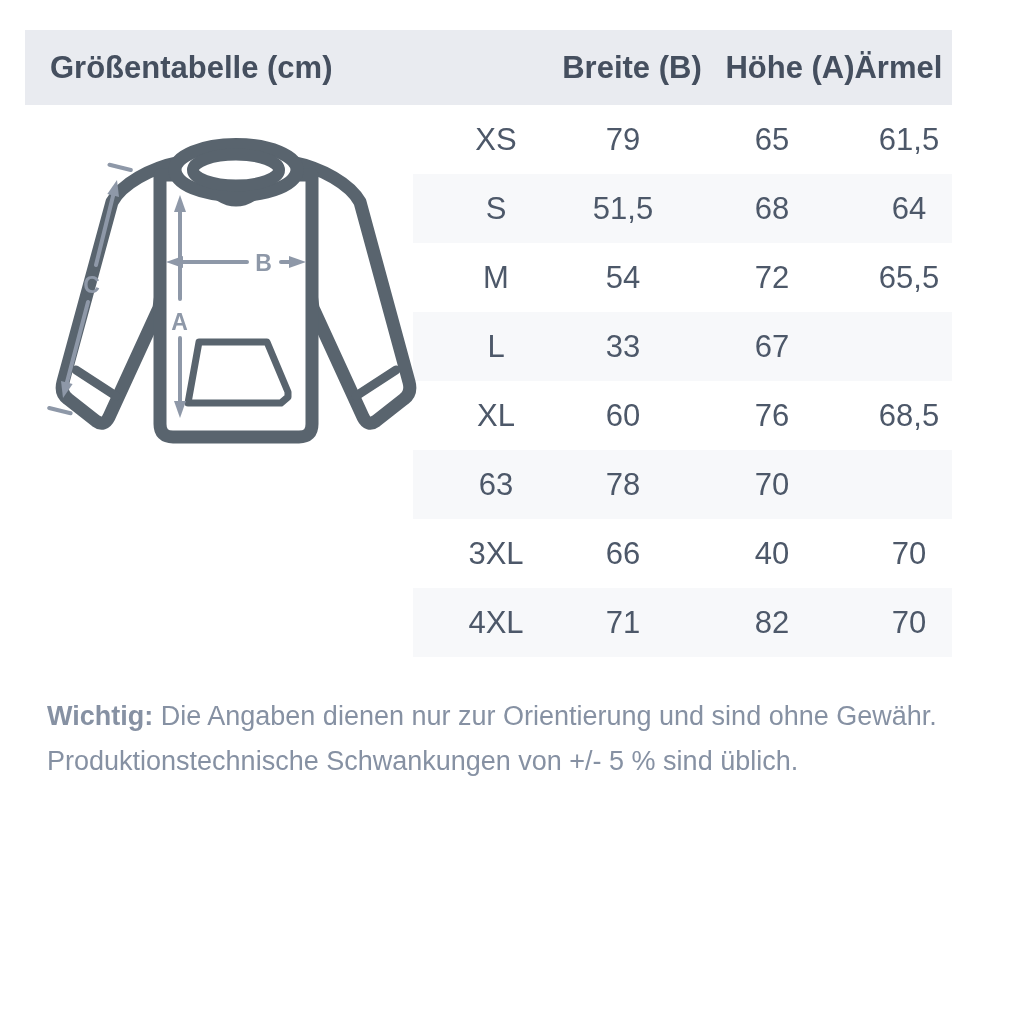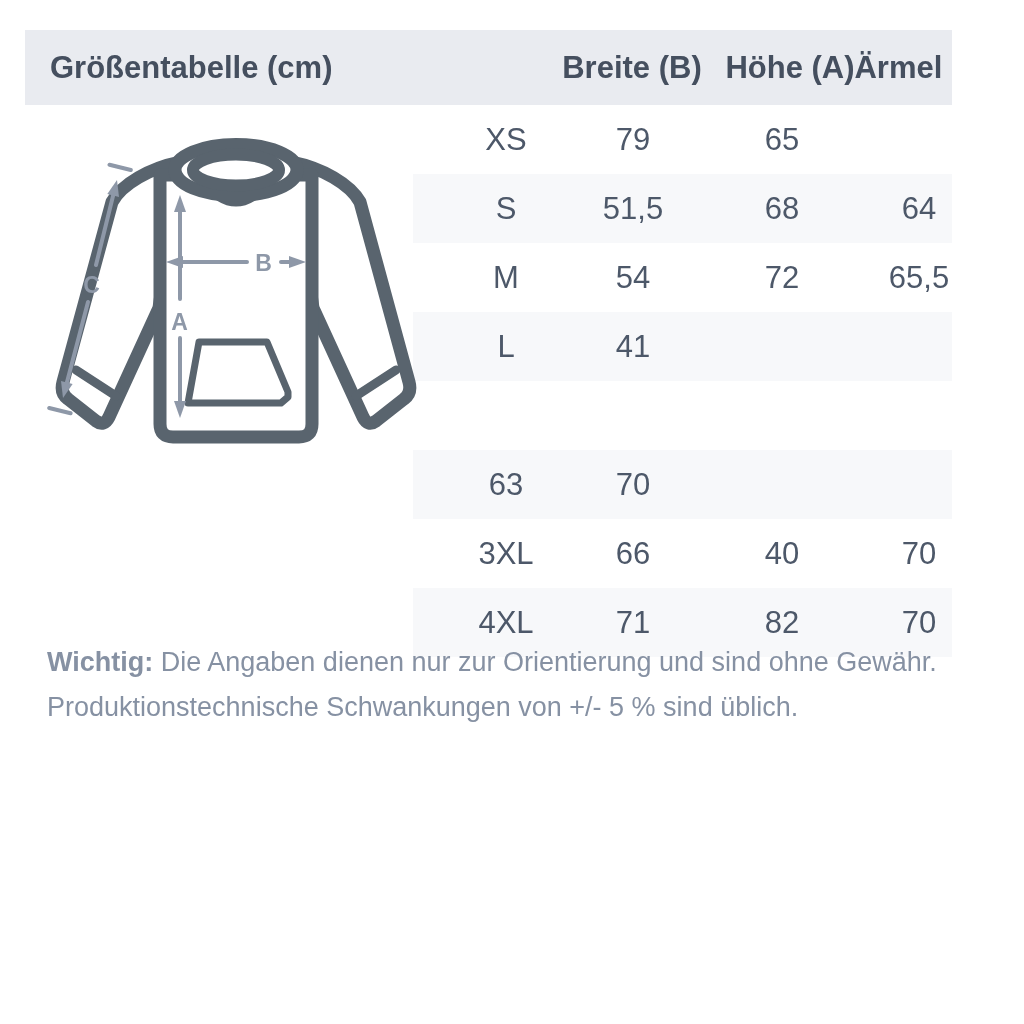--- a/index.html
+++ b/index.html
@@ -25,32 +25,32 @@
   }
   .thead .col.breite{left:537px;width:140px;}
   .thead .col.hoehe{left:695px;width:140px;}
   .thead .col.aermel{right:6px;text-align:left;}
   
   .tbody{position:absolute;left:25px;top:105px;width:975px;}
   .trow{position:relative;height:69px;}
   .trow .stripe{position:absolute;left:388px;right:0;top:0;bottom:0;background:transparent;}
   .trow.zebra .stripe{background:#f7f8fa;}
   .trow .cells{
-    position:absolute;left:404px;top:0;height:69px;width:587px;
+    position:absolute;left:394px;top:0;height:69px;width:587px;
     display:grid;grid-template-columns:154px 100px 198px 76px;
     align-items:center;
   }
   .trow .cells span{
     text-align:center;font-size:31px;color:#4d5869;line-height:69px;white-space:nowrap;
   }
   
   .diagram{position:absolute;left:45px;top:135px;width:375px;height:310px;}
   
   .note{
-    position:absolute;left:47px;top:640px;width:920px;
+    position:absolute;left:47px;top:694px;width:920px;
     font-size:27px;line-height:45px;color:#8691a3;
   }
   .note b{font-weight:bold;color:#8691a3;}
 </style>
 </head>
 <body>
 
 <div class="canvas">
 
   <div class="thead">
@@ -60,20 +60,21 @@
     <div class="col aermel">Ärmel (C)</div>
   </div>
 
   <div class="tbody" id="tbody">
       <div class="trow">
         <div class="stripe"></div>
         <div class="cells">
           <span>XS</span>
           <span>79</span>
           <span>65</span>
+          <span>61,5</span>
         </div>
       </div>
       <div class="trow zebra">
         <div class="stripe"></div>
         <div class="cells">
           <span>S</span>
           <span>51,5</span>
           <span>68</span>
           <span>64</span>
         </div>
@@ -84,30 +85,38 @@
           <span>M</span>
           <span>54</span>
           <span>72</span>
           <span>65,5</span>
         </div>
       </div>
       <div class="trow zebra">
         <div class="stripe"></div>
         <div class="cells">
           <span>L</span>
-          <span>41</span>
+          <span>33</span>
+          <span>67</span>
         </div>
       </div>
       <div class="trow">
         <div class="stripe"></div>
+        <div class="cells">
+          <span>XL</span>
+          <span>60</span>
+          <span>76</span>
+          <span>68,5</span>
+        </div>
       </div>
       <div class="trow zebra">
         <div class="stripe"></div>
         <div class="cells">
           <span>63</span>
+          <span>78</span>
           <span>70</span>
         </div>
       </div>
       <div class="trow">
         <div class="stripe"></div>
         <div class="cells">
           <span>3XL</span>
           <span>66</span>
           <span>40</span>
           <span>70</span>

